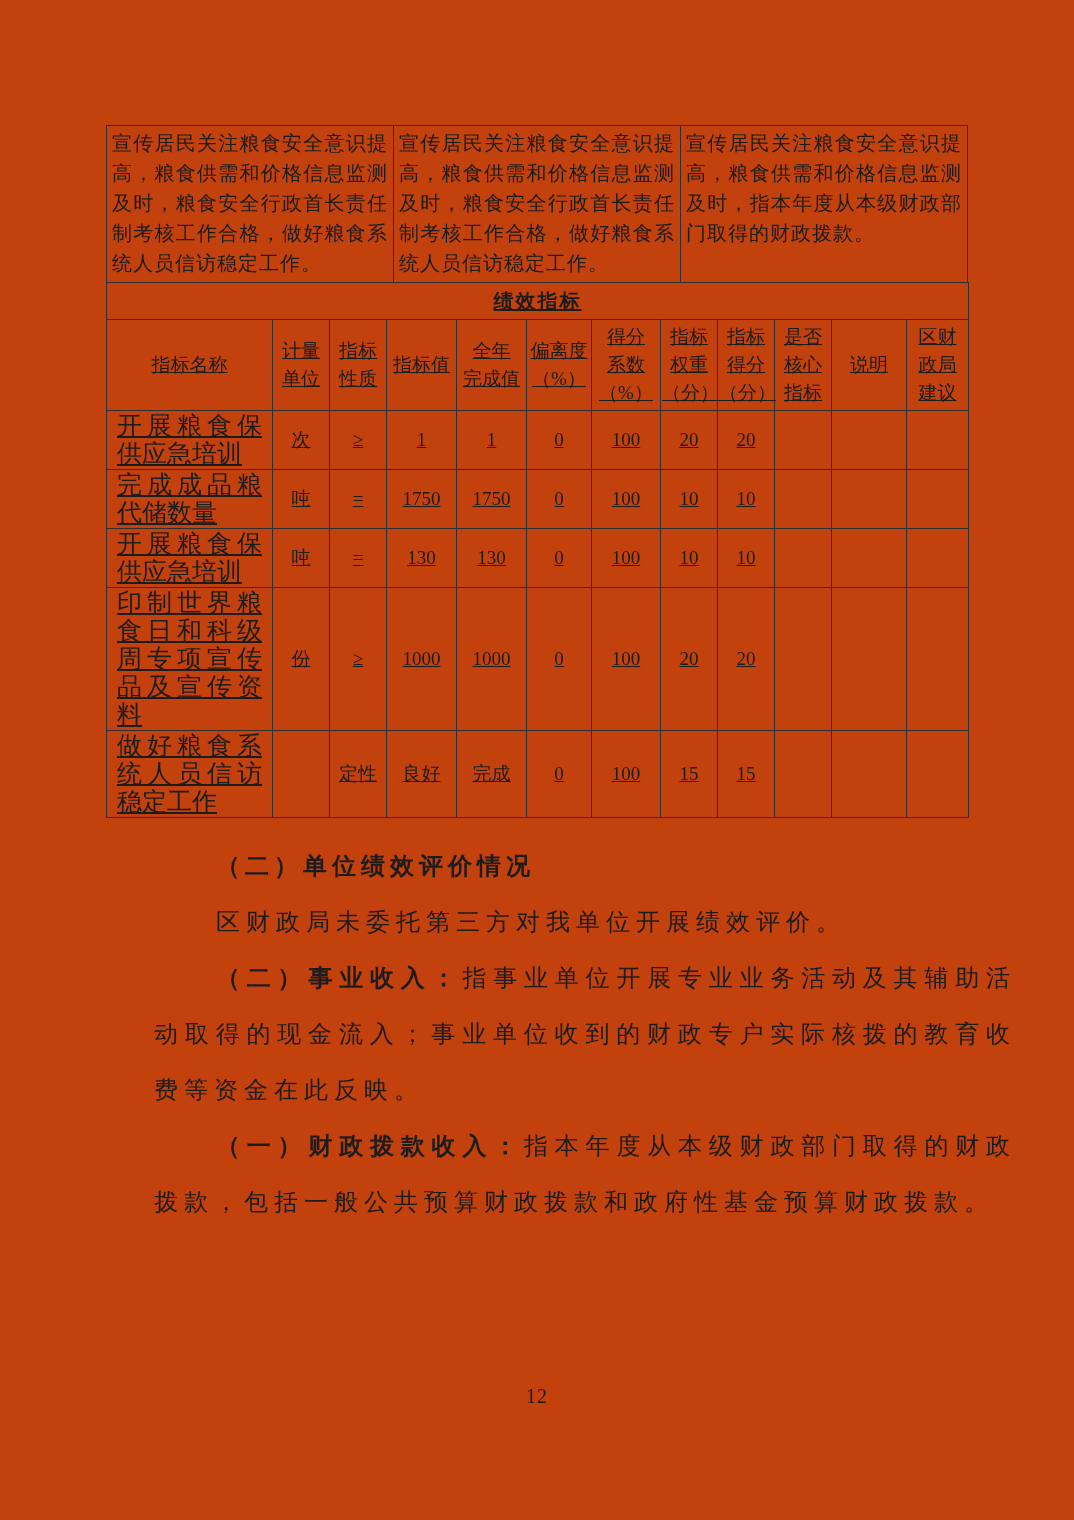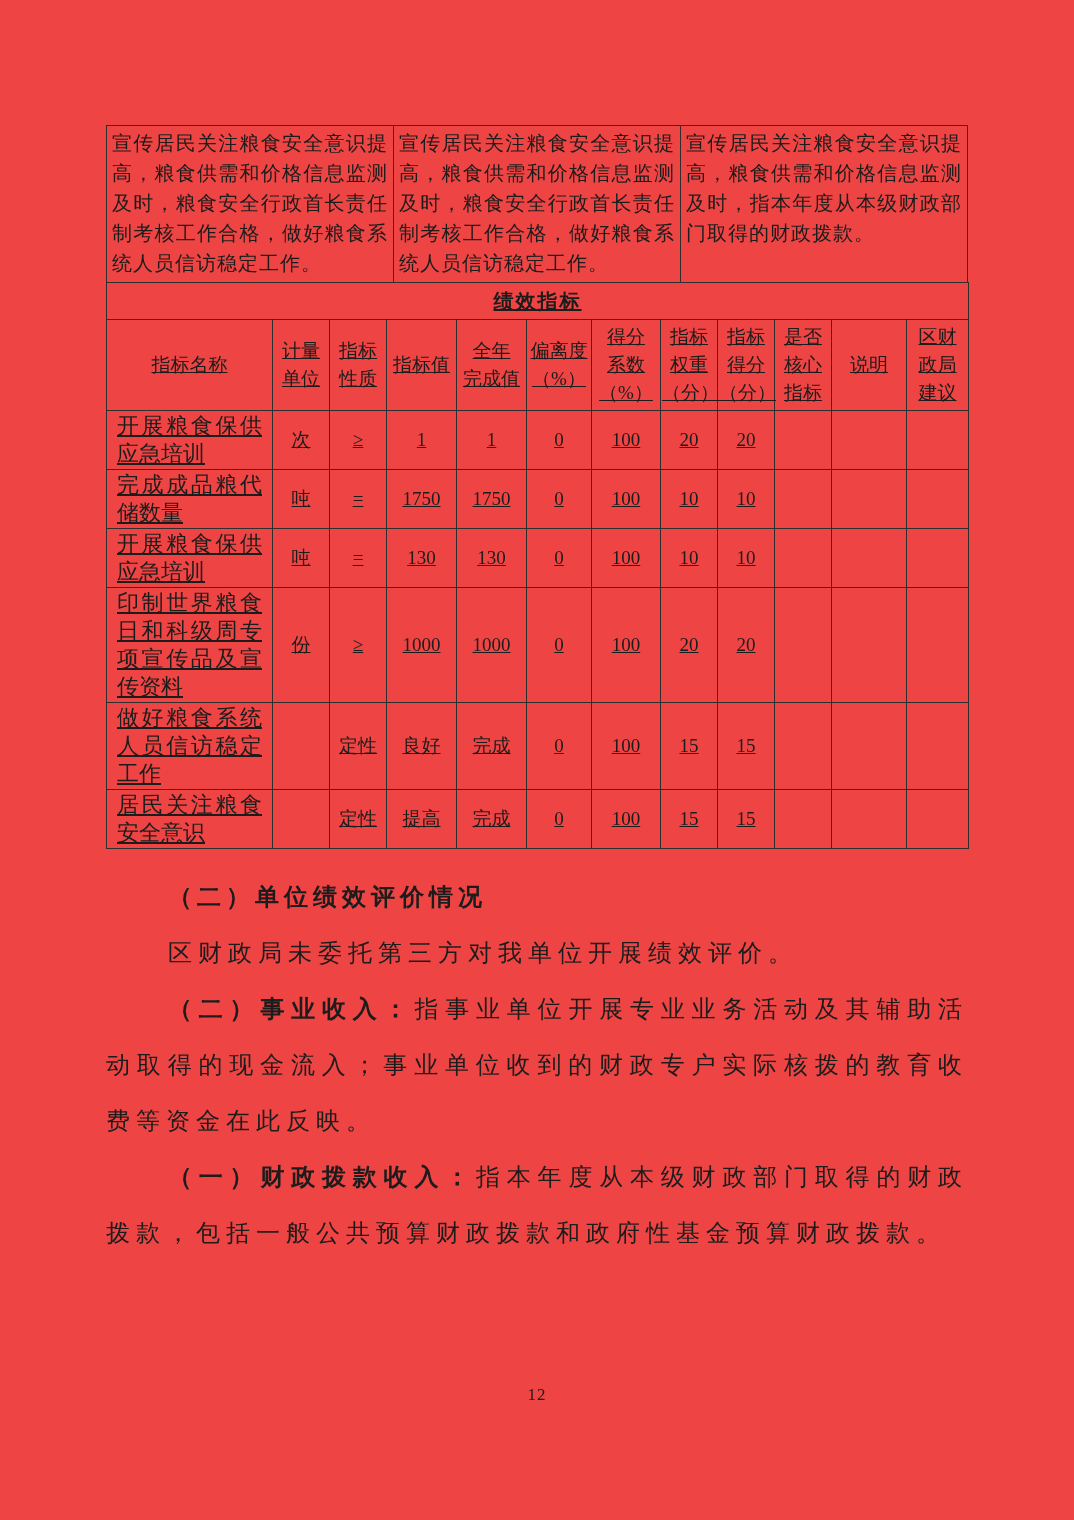--- a/index.html
+++ b/index.html
@@ -1,20 +1,20 @@
 <!DOCTYPE html>
 <html><head>
 <meta charset="utf-8">
 <style>
   html, body { margin: 0; padding: 0; background: #ffffff; }
   .page {
     position: relative;
     width: 1074px;
     height: 1520px;
-    background: #ef4444;
+    background: #c2410c;
     font-family: "Liberation Serif", "DejaVu Serif", serif;
     color: #1c1c1c;
     overflow: hidden;
   }
   .content {
     position: absolute;
     left: 106px;
     top: 125px;
     width: 862px;
   }
@@ -67,52 +67,53 @@
   td.val {
     text-align: center;
     vertical-align: middle;
     font-size: 19px;
     line-height: 28px;
     padding: 1px 2px;
   }
   td.name {
     text-align: justify;
     vertical-align: middle;
-    font-size: 22px;
+    font-size: 25px;
     line-height: 28px;
     padding: 1px 10px;
     word-break: break-all;
     height: 56px;
   }
 
   
   .bodytext {
     margin-top: 20px;
     width: 862px;
     font-size: 24px;
     line-height: 56px;
     text-align: justify;
     letter-spacing: 6px;
+    margin-left: 48px;
   }
   .bodytext p { margin: 0; text-indent: 62px; word-break: break-all; }
   .bodytext .h { font-weight: bold; letter-spacing: 5px; }
   .bodytext .h-main {
     font-weight: bold;
     font-family: "Liberation Sans", "DejaVu Sans", sans-serif;
     letter-spacing: 4px;
   }
   .bodytext b { font-weight: bold; }
 
   .pagenum {
     position: absolute;
     top: 1385px;
     left: 0;
     width: 100%;
     text-align: center;
-    font-size: 17px;
+    font-size: 20px;
     letter-spacing: 1px;
   }
 </style>
 </head>
 <body>
 
 <div class="page">
   <div class="content">
 
     <div class="tablewrap">
@@ -238,34 +239,20 @@
               <td class="val">良好</td>
               <td class="val">完成</td>
               <td class="val">0</td>
               <td class="val">100</td>
               <td class="val">15</td>
               <td class="val">15</td>
               <td class="val"></td>
               <td class="val"></td>
               <td class="val"></td>
             </tr>
-            <tr>
-              <td class="name">居民关注粮食安全意识</td>
-              <td class="val"></td>
-              <td class="val">定性</td>
-              <td class="val">提高</td>
-              <td class="val">完成</td>
-              <td class="val">0</td>
-              <td class="val">100</td>
-              <td class="val">15</td>
-              <td class="val">15</td>
-              <td class="val"></td>
-              <td class="val"></td>
-              <td class="val"></td>
-            </tr>
           </tbody>
       </table>
     </div>
 
     <div class="bodytext">
       <p class="h">（二）单位绩效评价情况</p>
       <p>区财政局未委托第三方对我单位开展绩效评价。</p>
       <p><b>（二）事业收入：</b><span>指事业单位开展专业业务活动及其辅助活动取得的现金流入；事业单位收到的财政专户实际核拨的教育收费等资金在此反映。</span></p>
       <p><b>（一）财政拨款收入：</b><span>指本年度从本级财政部门取得的财政拨款，包括一般公共预算财政拨款和政府性基金预算财政拨款。</span></p>
     </div>

